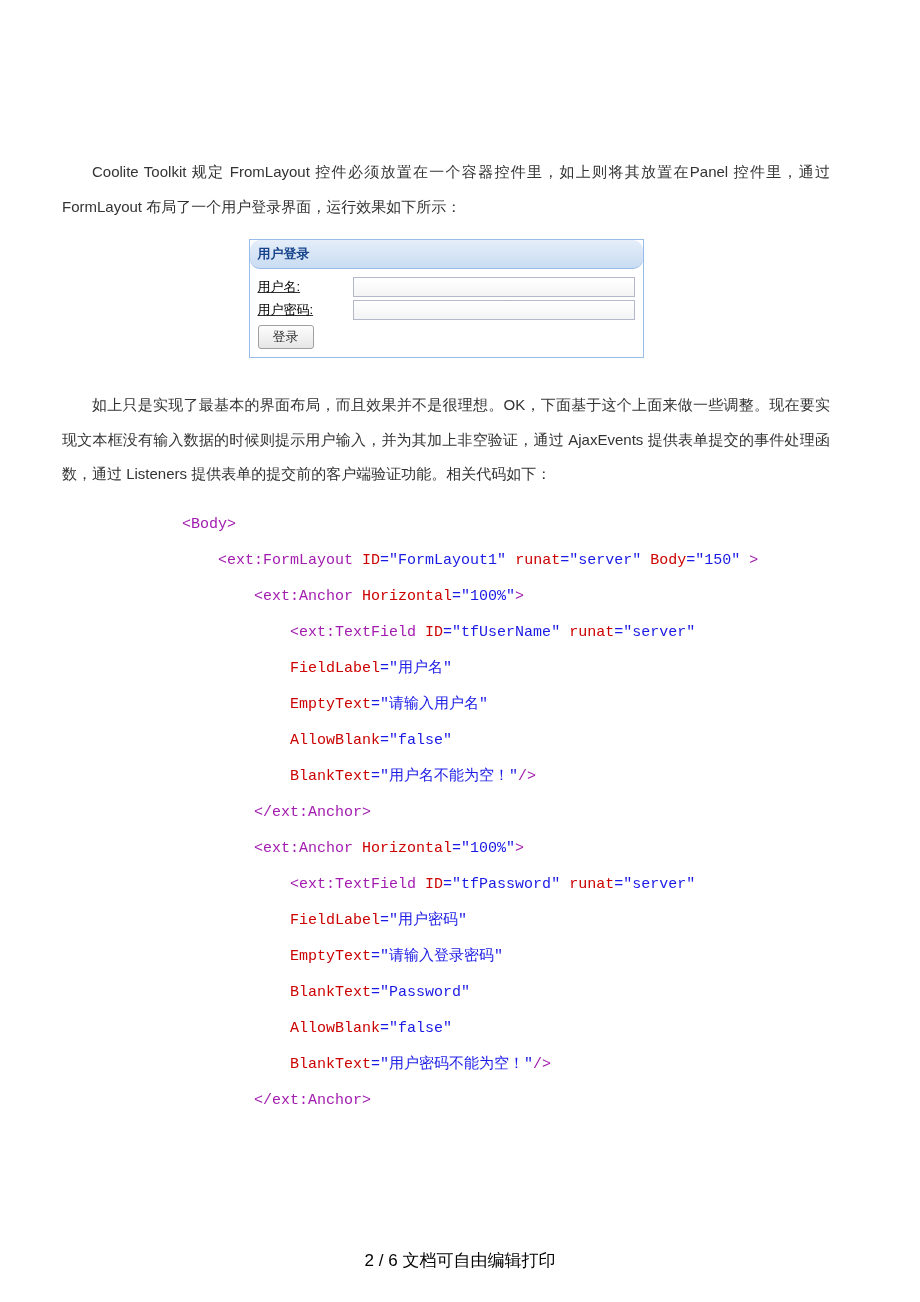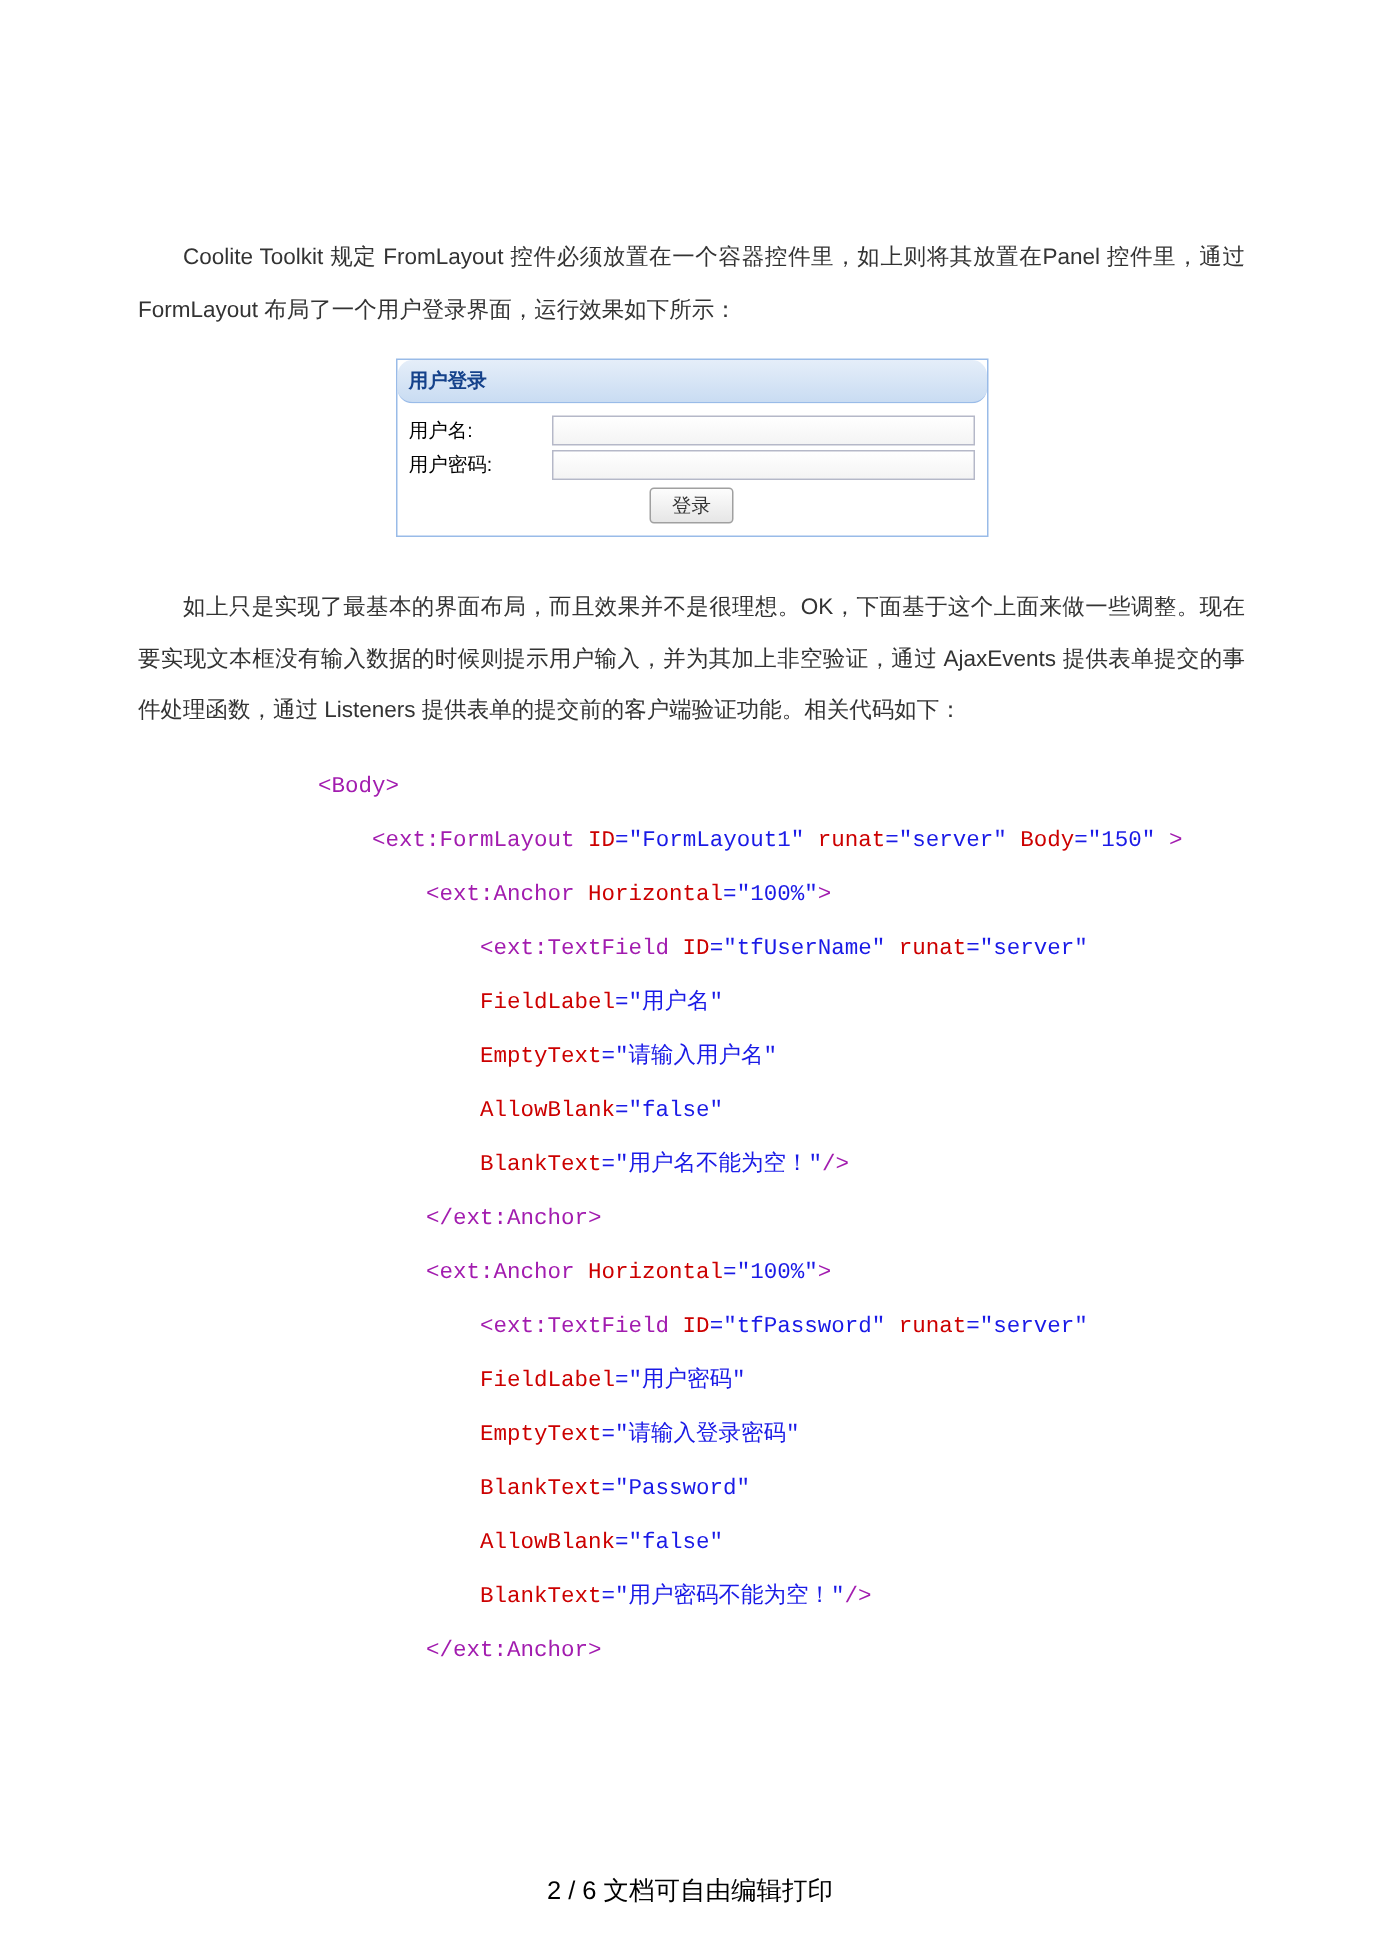--- a/index.html
+++ b/index.html
@@ -6,21 +6,21 @@
     margin: 0;
     padding: 0;
     background: #fff;
     font-family: Arial, "Microsoft YaHei", sans-serif;
     color: #333;
   }
   .page {
     width: 920px;
     min-height: 1302px;
     box-sizing: border-box;
-    padding: 140px 90px 30px 92px;
+    padding: 140px 90px 30px 62px;
     position: relative;
   }
   .para {
     font-size: 15px;
     line-height: 2.3;
     color: #333;
     text-align: justify;
   }
   .indent {
     text-indent: 2em;
@@ -43,35 +43,35 @@
     border-radius: 10px;
   }
   .panel-body {
     padding: 5px 8px 8px 8px;
     font-size: 13px;
   }
   .form-row {
     display: flex;
     align-items: center;
     margin: 3px 0;
+    text-decoration: underline;
   }
   .form-label {
     width: 95px;
     color: #000;
   }
   .form-input {
     flex: 1;
     height: 20px;
     border: 1px solid #b5b8c8;
     background: linear-gradient(#fff, #f4f4f4);
     box-sizing: border-box;
   }
   .btn-row {
     margin-top: 5px;
-    text-align: center;
   }
   .login-btn {
     display: inline-block;
     border: 1px solid #a0a0a0;
     background: linear-gradient(#fdfdfd, #e6e6e6);
     border-radius: 3px;
     padding: 2px 14px;
     font-size: 13px;
     color: #333;
     cursor: pointer;

